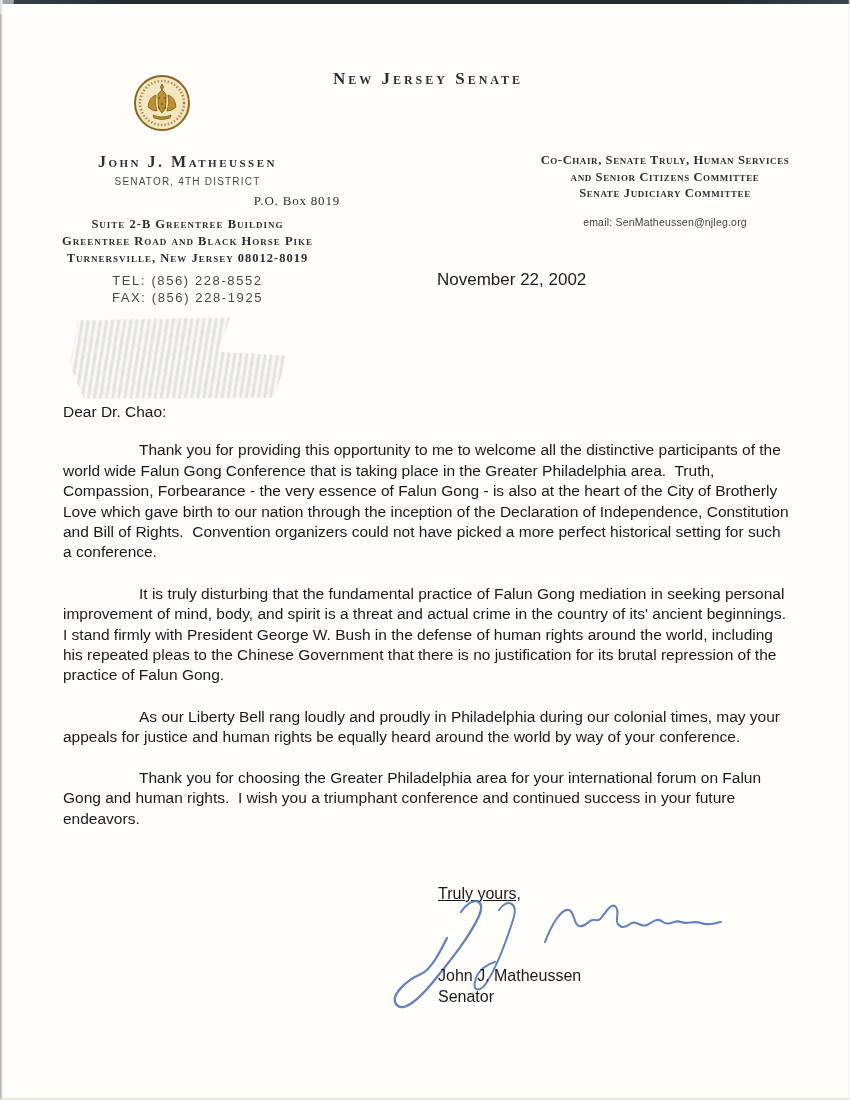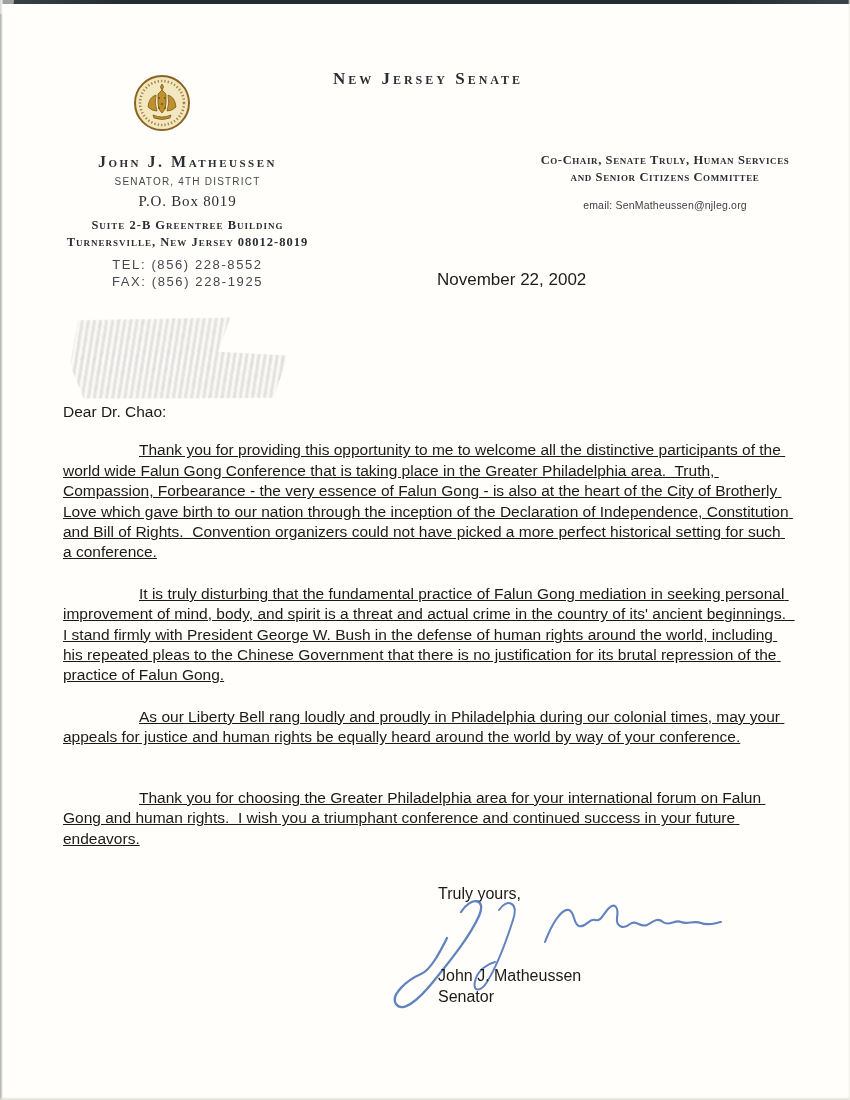--- a/index.html
+++ b/index.html
@@ -55,22 +55,23 @@
   }
   .sender-title {
     margin-top: 5px;
     font-size: 10px;
     letter-spacing: 1.2px;
     color: #45484d;
   }
   .sender-pobox {
     margin-top: 6px;
     font-family: "Liberation Serif", serif;
-    font-size: 15px;
+    font-size: 13px;
     letter-spacing: 0.8px;
+    text-align: right;
   }
   .sender-addr {
     margin-top: 7px;
     font-family: "Liberation Serif", serif;
     font-variant: small-caps;
     font-weight: bold;
     font-size: 12.5px;
     letter-spacing: 1px;
     line-height: 17px;
   }
@@ -121,25 +122,25 @@
   }
 
   
   .body-text {
     position: absolute; top: 402px; left: 63px; width: 728px;
     font-size: 15.5px;
     line-height: 20.4px;
     color: #1a1a1a;
   }
   .salutation { margin-bottom: 18px; }
-  .para { text-indent: 76px; margin-bottom: 21px; white-space: pre-wrap; text-decoration: underline; }
-  .para:nth-of-type(3) { margin-bottom: 40px; }
+  .para { text-indent: 76px; margin-bottom: 21px; white-space: pre-wrap; }
+  .para:nth-of-type(3) { margin-bottom: 20px; }
   .para:nth-of-type(4) { margin-bottom: 24px; }
 
-  .closing      { position: absolute; top: 885px; left: 438px; font-size: 16px; color: #1a1a1a; }
+  .closing      { position: absolute; top: 885px; left: 438px; font-size: 16px; color: #1a1a1a; text-decoration: underline; }
   .sig-svg      { position: absolute; top: 886px; left: 383px; width: 350px; height: 132px; }
   .sig-name-blk { position: absolute; top: 966px; left: 438px; font-size: 16px; line-height: 20.5px; color: #1a1a1a; }
 </style>
 </head>
 <body>
 
 <div class="page">
 
   <div class="edge-top"></div>
   <div class="edge-left"></div>
@@ -169,31 +170,33 @@
       </g>
     </svg>
   </div>
 
   <div class="sender-block">
     <div class="sender-name">John J. Matheussen</div>
     <div class="sender-title">SENATOR, 4TH DISTRICT</div>
     <div class="sender-pobox">P.O. Box 8019</div>
     <div class="sender-addr">
       <div>Suite 2-B Greentree Building</div>
+      <div>Greentree Road and Black Horse Pike</div>
       <div>Turnersville, New Jersey 08012-8019</div>
     </div>
     <div class="sender-phone">
       <div>TEL: (856) 228-8552</div>
       <div>FAX: (856) 228-1925</div>
     </div>
   </div>
 
   <div class="committee-block">
     <div>Co-Chair, Senate Truly, Human Services</div>
     <div>and Senior Citizens Committee</div>
+    <div>Senate Judiciary Committee</div>
     <div class="email-line">email: SenMatheussen@njleg.org</div>
   </div>
 
   <div class="date-line">November 22, 2002</div>
 
   <div class="redacted"></div>
 
   <div class="body-text">
     <div class="salutation">Dear Dr. Chao:</div>
     <p class="para">Thank you for providing this opportunity to me to welcome all the distinctive participants of the world wide Falun Gong Conference that is taking place in the Greater Philadelphia area.  Truth, Compassion, Forbearance - the very essence of Falun Gong - is also at the heart of the City of Brotherly Love which gave birth to our nation through the inception of the Declaration of Independence, Constitution and Bill of Rights.  Convention organizers could not have picked a more perfect historical setting for such a conference.</p>

